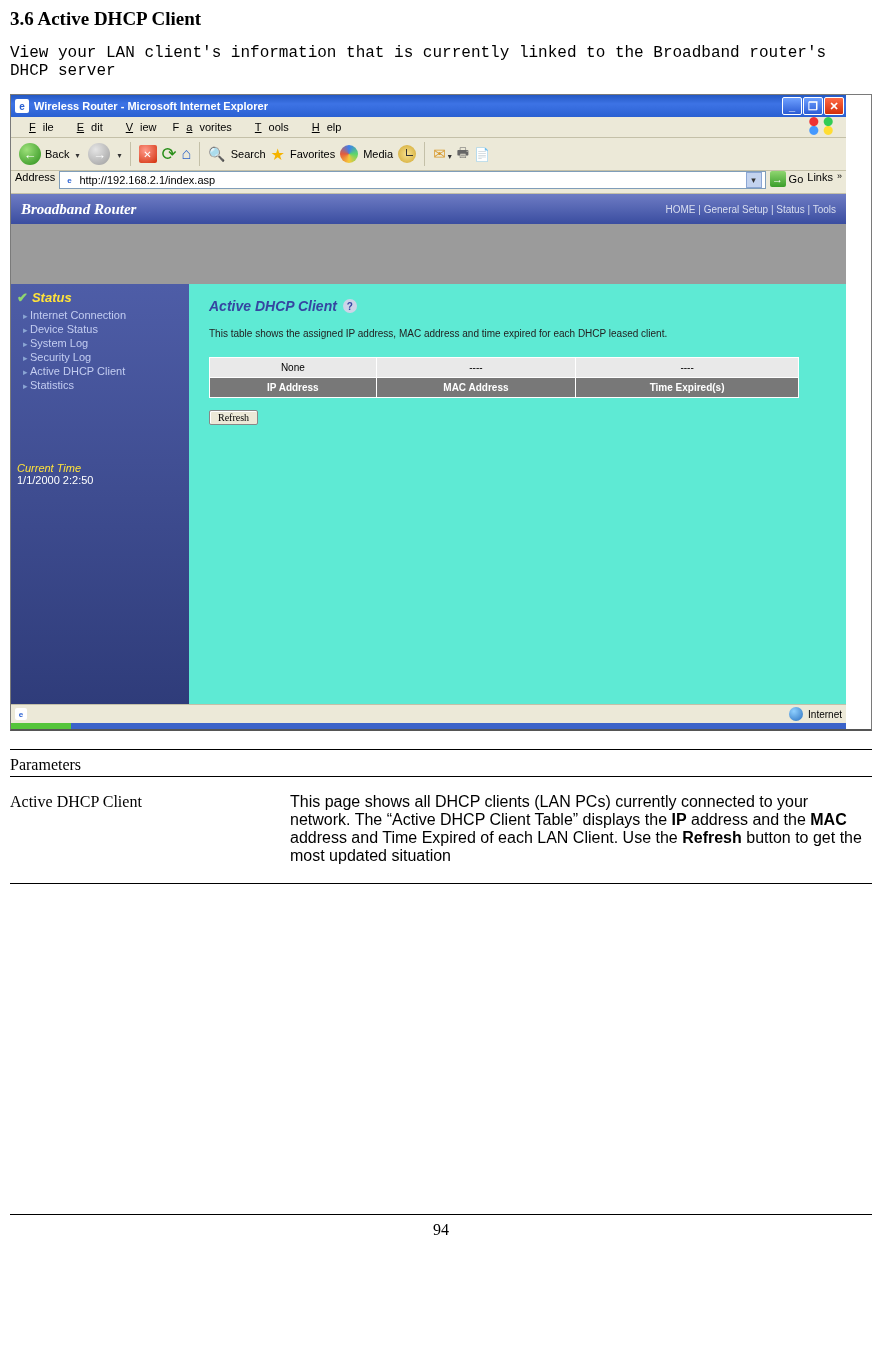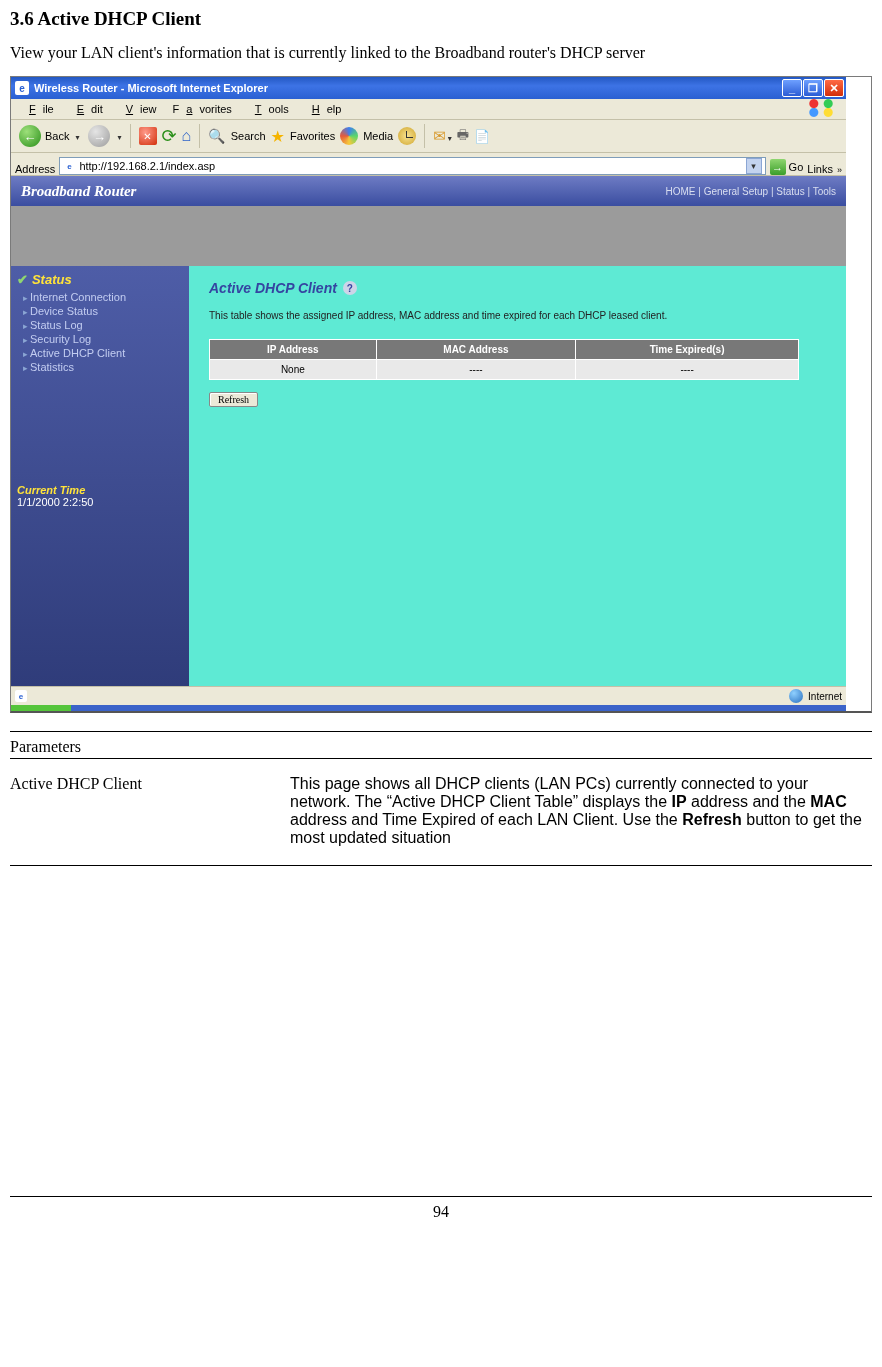--- a/index.html
+++ b/index.html
@@ -10,21 +10,21 @@
     color: #000;
     width: 862px;
   }
   h2.section-title {
     font-family: "Times New Roman", serif;
     font-size: 19px;
     font-weight: bold;
     margin: 0 0 14px 0;
   }
   p.intro {
-    font-family: Liberation Serif, serif;
+    font-family: Liberation Mono, monospace;
     font-size: 16px;
     margin: 0 0 14px 0;
   }
   
   .shot-border {
     border: 1px solid #7a7a7a;
     border-bottom: 2px solid #555;
   }
   .browser-window {
     font-family: Tahoma, Geneva, sans-serif;
@@ -160,21 +160,21 @@
   .hist-i { width:18px;height:18px;border-radius:50%; background: radial-gradient(circle,#f8e28f,#cfa52e); position:relative;}
   .hist-i::after{content:"";position:absolute;width:6px;height:6px;border-left:1px solid #333;border-bottom:1px solid #333;left:8px;top:4px;}
   .mail-i::before{content:"✉";color:#d89a2e;font-size:15px;}
   .print-i::before{content:"🖶";font-size:13px;color:#666;}
   .edit-i::before{content:"📄";font-size:13px;}
   .drop::after{content:"▾";font-size:8px;color:#333;margin-left:2px;}
   .addr-bar {
     background: #ece9d8;
     border-bottom: 1px solid #c4c0a8;
     display: flex;
-    align-items: flex-end;
+    align-items: flex-start;
     height: 22px;
     padding: 0 4px;
     gap: 4px;
     font-size: 11px;
   }
   .addr-input {
     flex: 1;
     background: #fff;
     border: 1px solid #7f9db9;
     height: 16px;
@@ -240,21 +240,21 @@
   .sidebar ul {
     margin: 0 0 0 6px;
     padding: 0;
     list-style: none;
   }
   .sidebar li {
     padding: 1px 0;
     color: #c3cdf1;
   }
   .sidebar li::before { content: "▸ "; color:#8ba6d4; font-size:9px;}
-  .sidebar .ct-label { color:#ffe33a; font-style:italic; font-weight:bold; margin-top:110px; font-size:11px;}
+  .sidebar .ct-label { color:#ffe33a; font-style:italic; font-weight:normal; margin-top:70px; font-size:11px;}
   .sidebar .ct-time { color:#fff; font-size:11px;}
   .content-pane {
     flex: 1;
     padding: 14px 20px;
     font-family: Verdana, Geneva, sans-serif;
     font-size: 11px;
   }
   .pg-title {
     color: #3545a1;
     font-weight: bold;
@@ -385,45 +385,45 @@
     <span class="brand">Broadband Router</span>
     <span class="nav">HOME | General Setup | Status | Tools</span>
   </div>
   <div class="router-grey"></div>
   <div class="router-body">
     <div class="sidebar">
       <div class="sb-title">Status</div>
       <ul>
         <li>Internet Connection</li>
         <li>Device Status</li>
-        <li>Status Log</li>
+        <li>System Log</li>
         <li>Security Log</li>
         <li>Active DHCP Client</li>
         <li>Statistics</li>
       </ul>
       <div class="ct-label">Current Time</div>
       <div class="ct-time">1/1/2000 2:2:50</div>
     </div>
     <div class="content-pane">
       <div class="pg-title">
         <span>Active DHCP Client</span>
         <span class="help-q">?</span>
       </div>
       <div class="pg-desc">This table shows the assigned IP address, MAC address and time expired for each DHCP leased client.</div>
       <table class="dhcp-table">
         <tbody>
               <tr>
+          <td>None</td>
+          <td>----</td>
+          <td>----</td>
+        </tr>
+        <tr>
           <th>IP Address</th>
           <th>MAC Address</th>
           <th>Time Expired(s)</th>
-        </tr>
-        <tr>
-          <td>None</td>
-          <td>----</td>
-          <td>----</td>
         </tr>
       </tbody>
           </table>
       <button class="refresh-btn">Refresh</button>
     </div>
   </div>
 
   <div class="status-bar">
     <span class="e-icon" style="width:12px;height:12px;font-size:8px">e</span>
     <div class="right">

